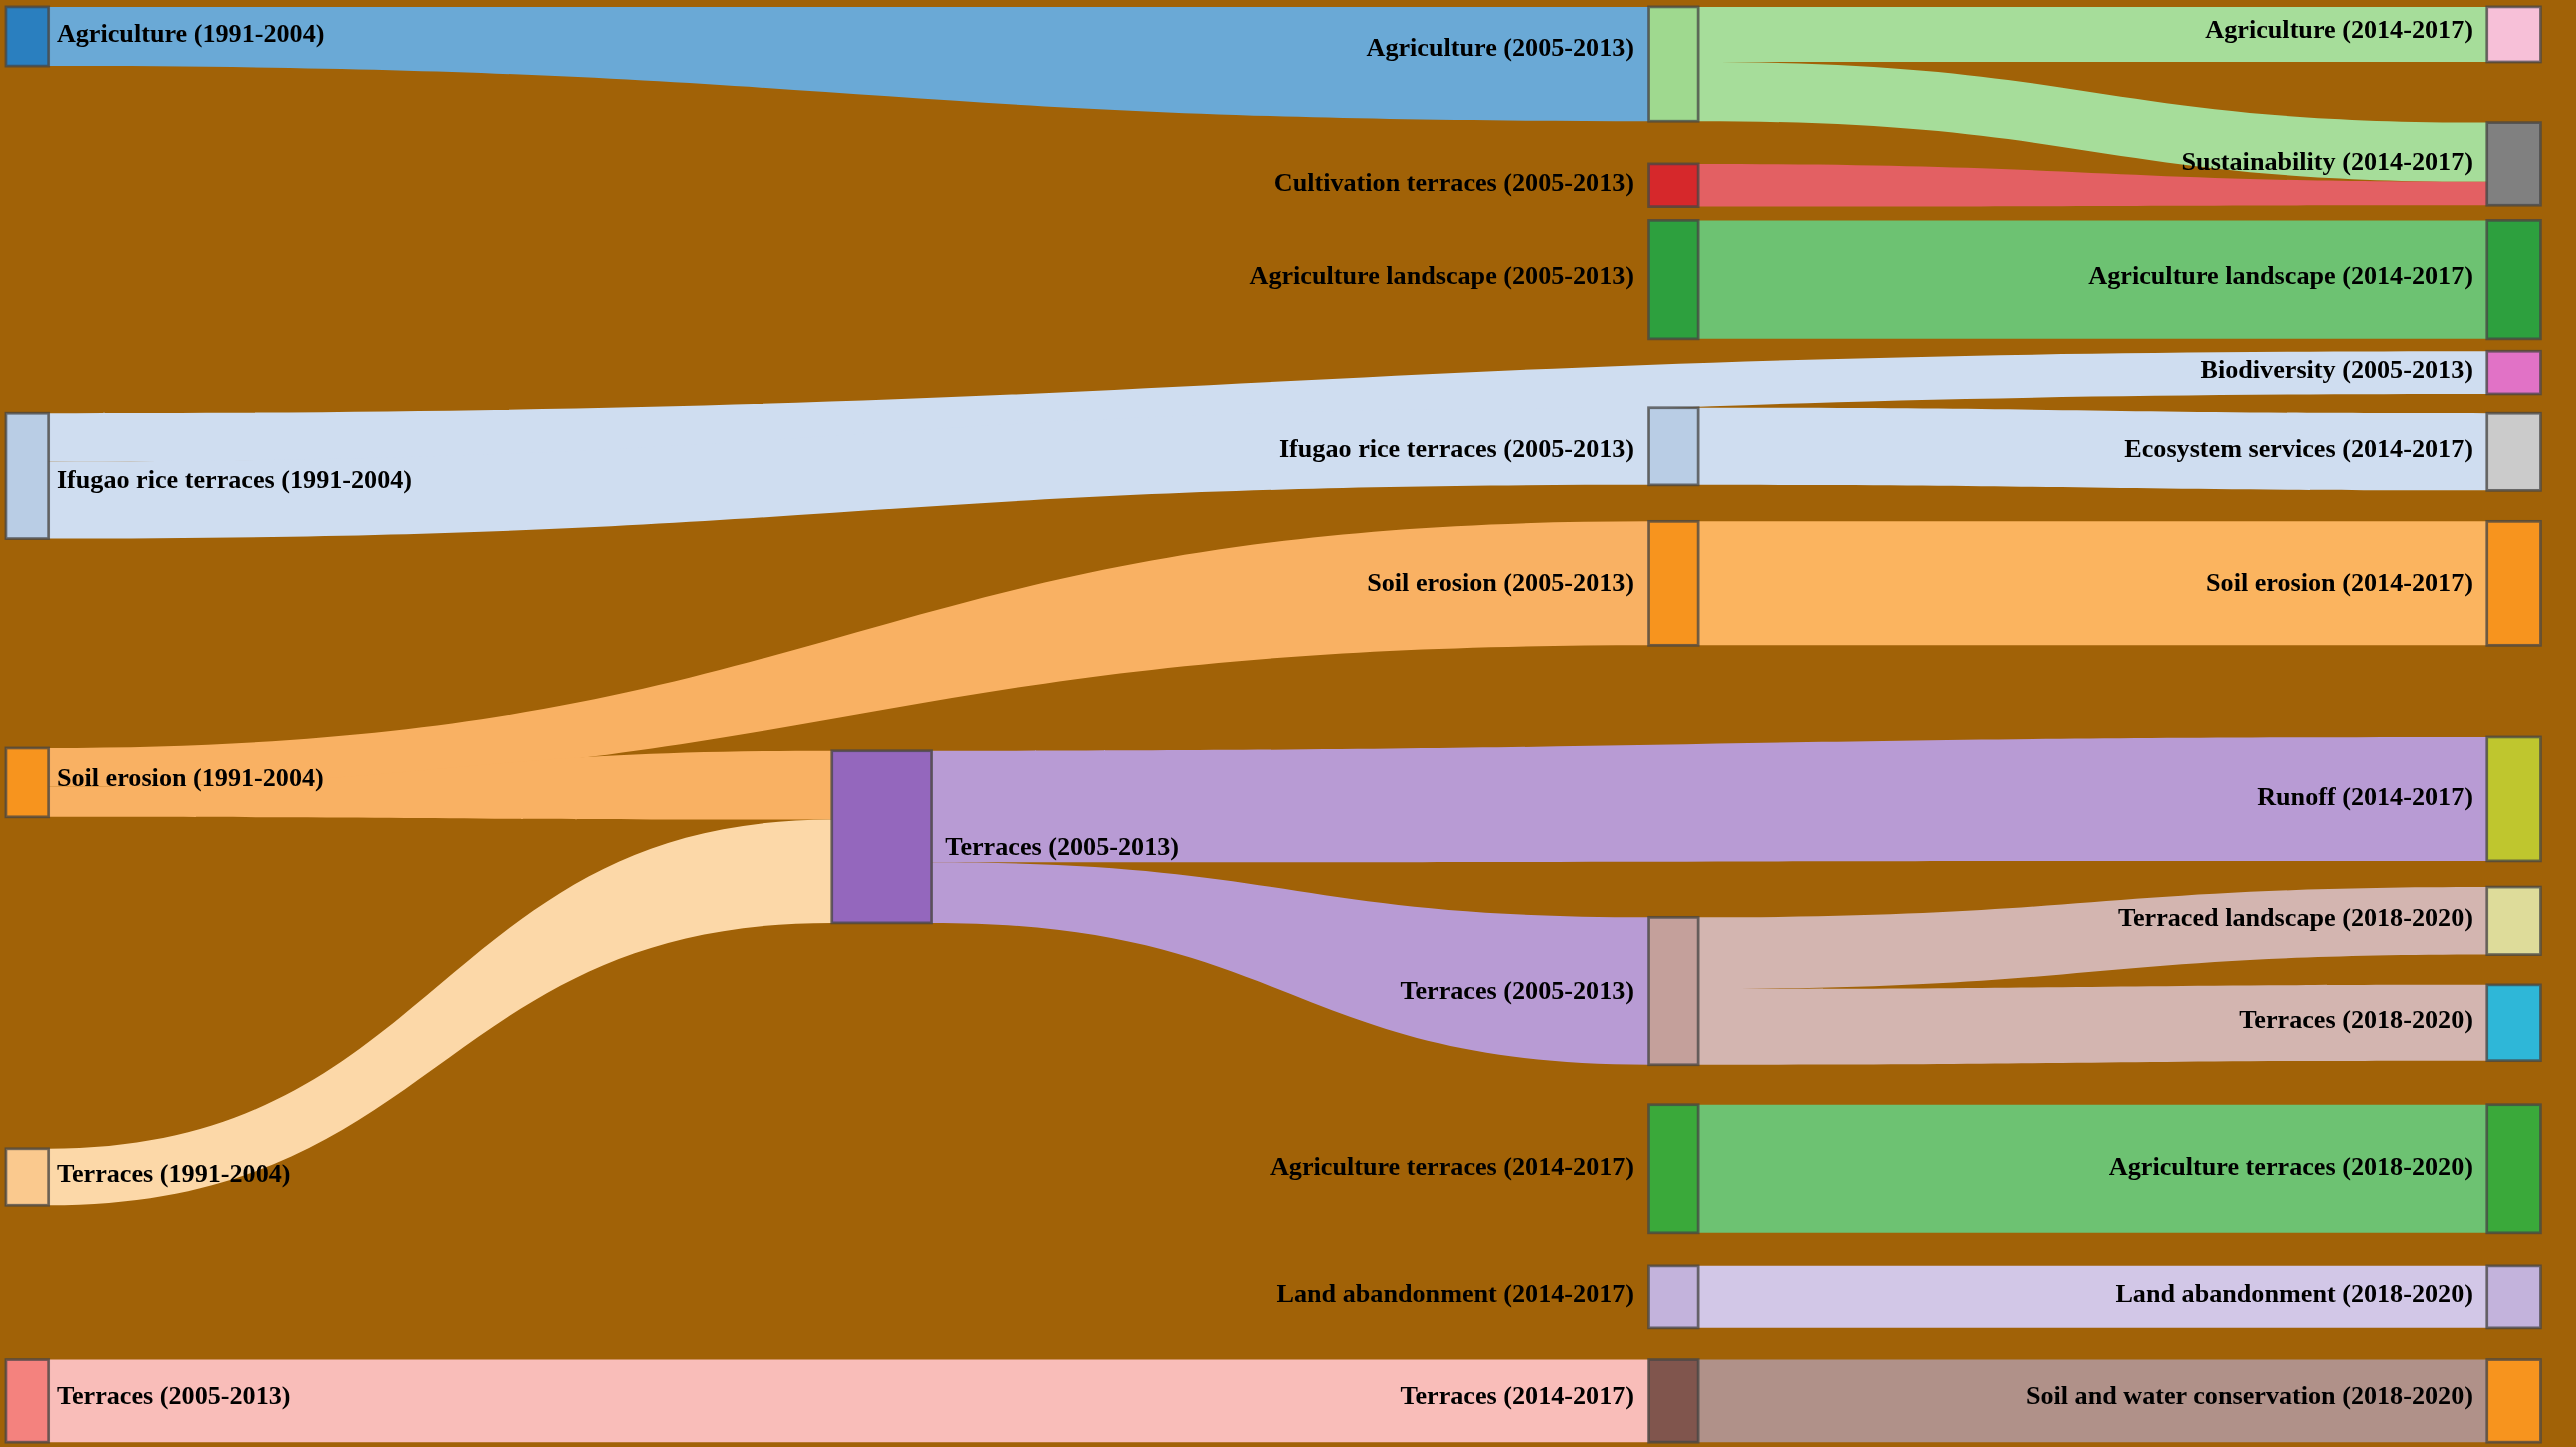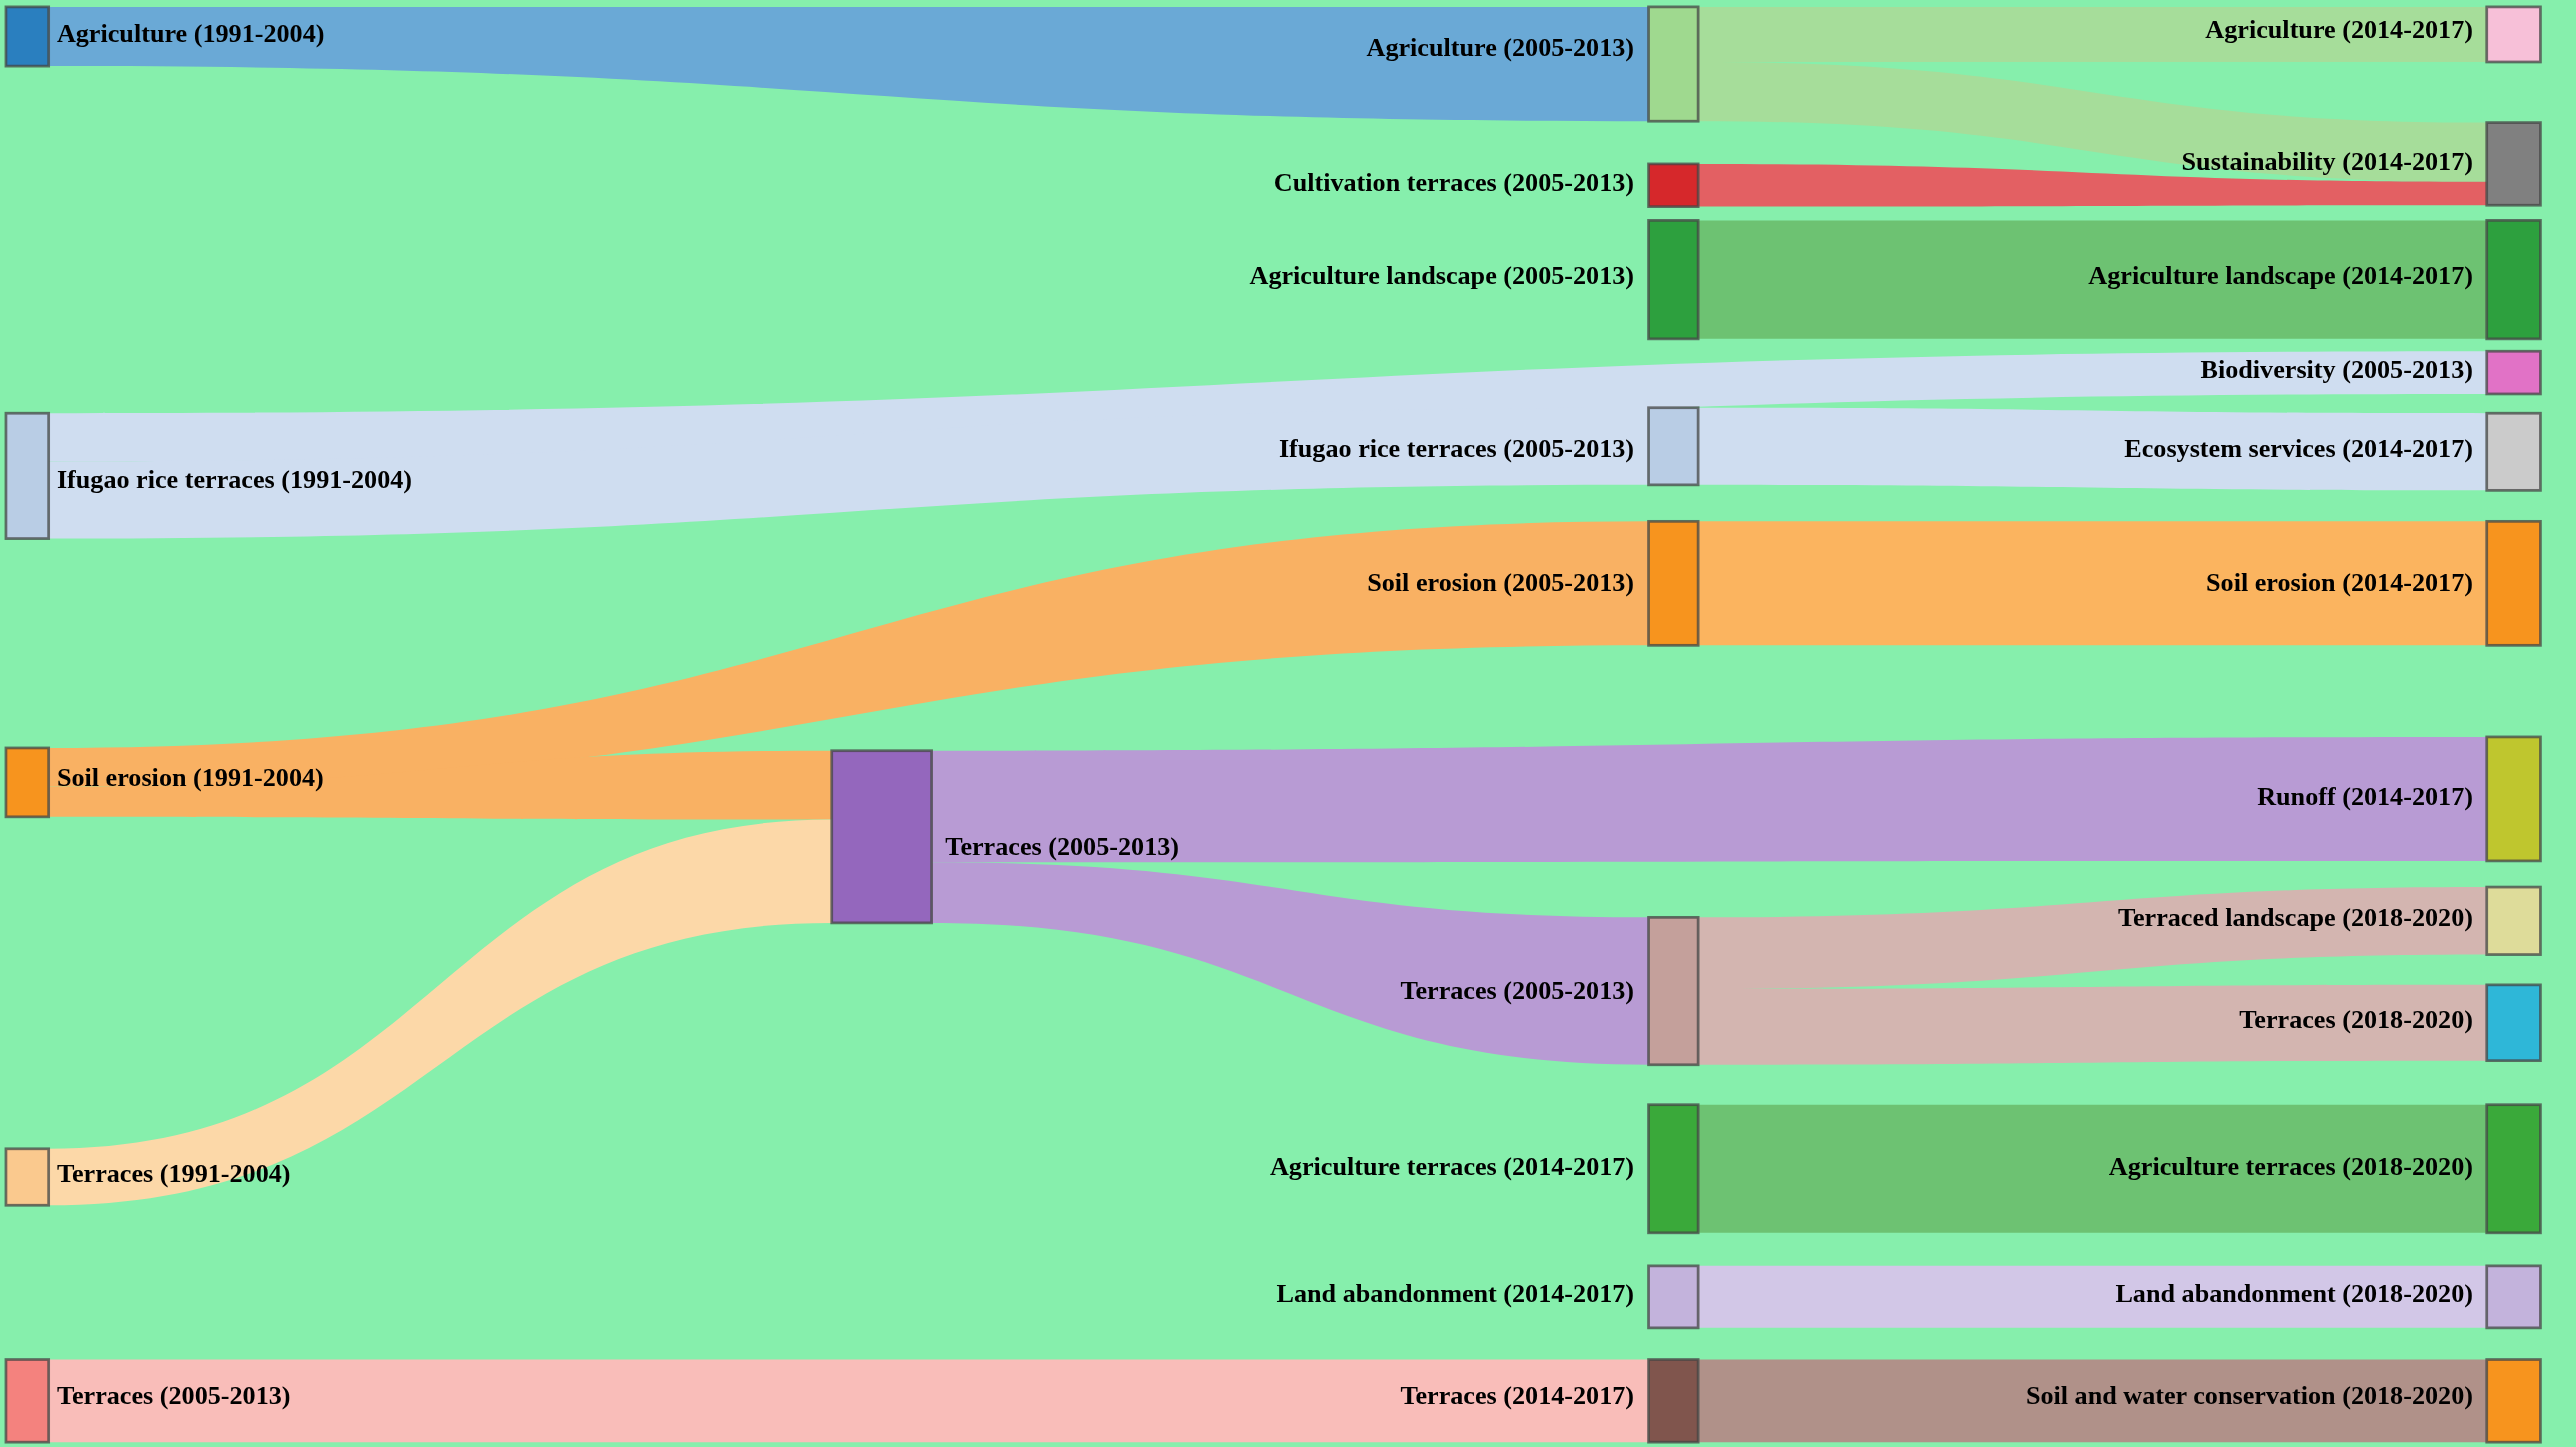--- a/index.html
+++ b/index.html
@@ -1,16 +1,16 @@
 <!DOCTYPE html>
 <html style="font-size:11px"><head>
 <meta charset="utf-8">
 <style>
   html,body{margin:0;padding:0;background:#ffffff;}
-  #stage{position:relative;width:2576px;height:1447px;background:#86efac;overflow:hidden;}
+  #stage{position:relative;width:2576px;height:1447px;background:#a16207;overflow:hidden;}
   svg{display:block;}
   .nodeLabel{
     font-family:"Liberation Serif","DejaVu Serif",serif;
     font-weight:bold;
     font-size:38px;
     fill:#000000;
     dominant-baseline:middle;
   }
 </style>
 </head>

